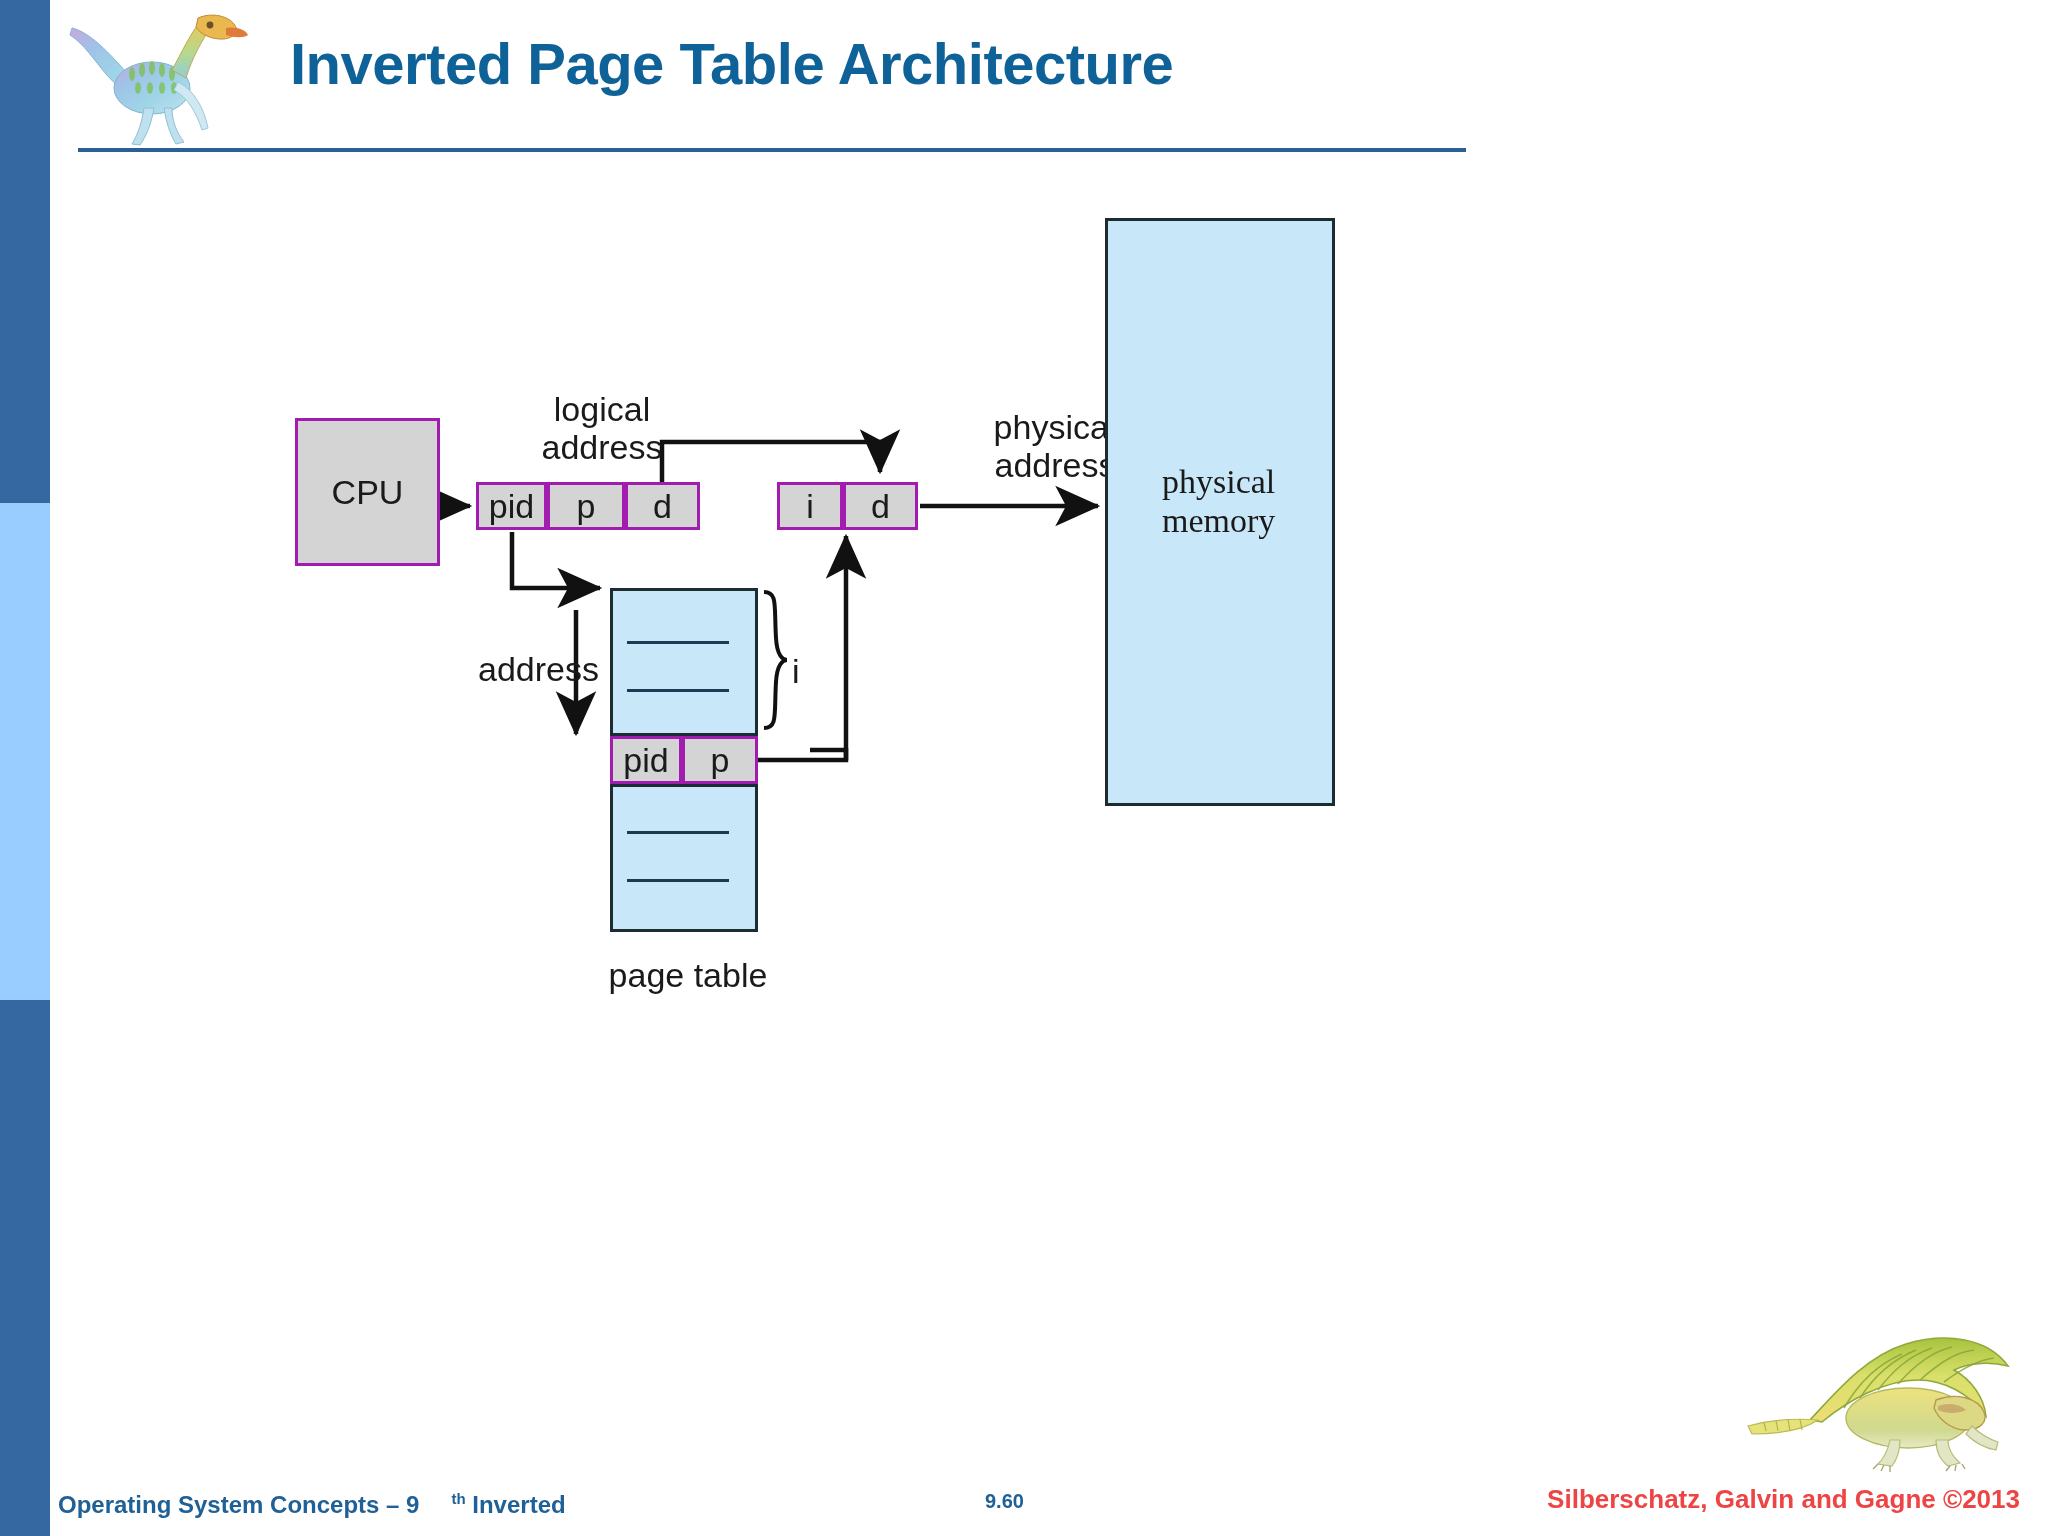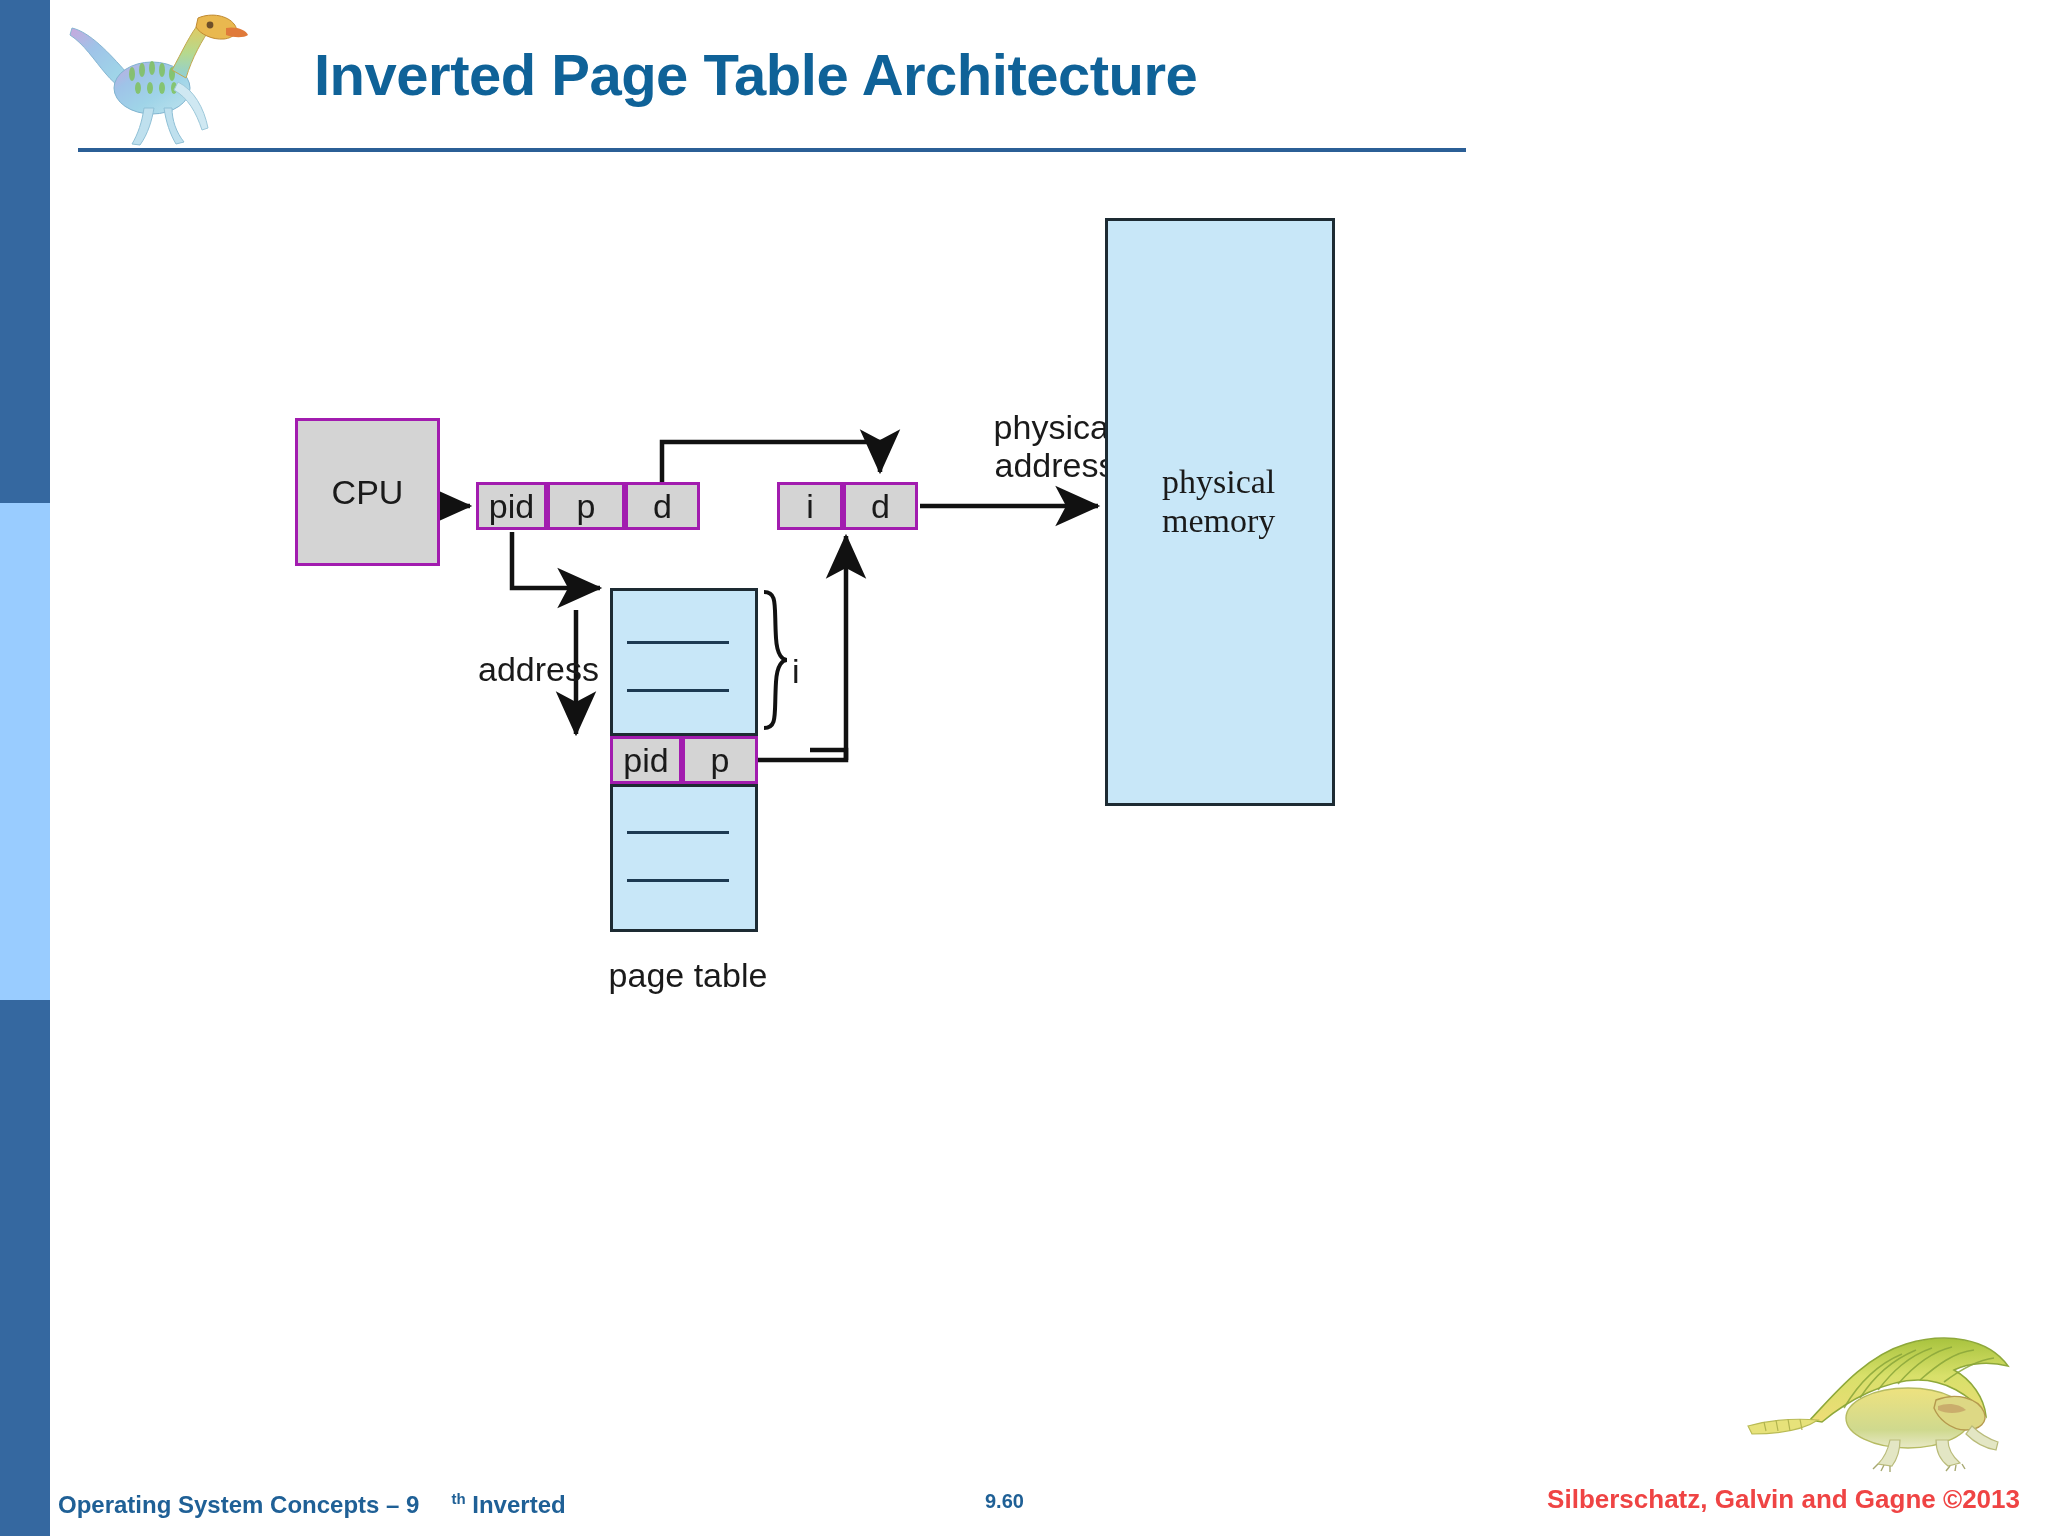--- a/index.html
+++ b/index.html
@@ -12,25 +12,24 @@
   
   #sidebar{position:absolute;left:0;top:0;width:50px;height:1536px;}
   .bar-seg{position:absolute;left:0;width:50px;}
   #bar-top{top:0;height:503px;background:#3568a0;}
   #bar-mid{top:503px;height:497px;background:#99ccff;}
   #bar-bot{top:1000px;height:536px;background:#3568a0;}
 
   
   #header-dino{position:absolute;left:60px;top:8px;width:200px;height:140px;}
   #title{
-    position:absolute;left:290px;top:45px;width:1600px;
+    position:absolute;left:290px;top:34px;width:1600px;
     font-size:58px;font-weight:bold;color:#0f6298;
     letter-spacing:-0.5px;line-height:1.05;
     font-family:"Liberation Sans",sans-serif;
-    margin-left:24px;
   }
   #title-rule{
     position:absolute;left:78px;top:148px;width:1388px;height:4px;
     background:#2b5f96;
   }
 
   
   #figure{position:absolute;left:290px;top:210px;width:1480px;height:740px;}
 
   .nbox{
@@ -181,20 +180,22 @@
       <path d="M468 550 L556 550 L556 540 L520 540"></path>
       <path d="M556 550 L556 326" marker-end="url(#ah)"></path>
 
       <path d="M474 382 C 488 382 484 396 486 428 C 487 446 493 450 497 450
                C 493 450 487 454 486 472 C 484 504 488 518 474 518" stroke-width="4" fill="none"></path>
     </g>
   </svg>
 
   <div class="nbox" id="cpu">CPU</div>
 
+  <div class="plain-label" id="lbl-logical">logical
+address</div>
 
   <div class="nbox cell-txt" id="la-pid">pid</div>
   <div class="nbox cell-txt" id="la-p">p</div>
   <div class="nbox cell-txt" id="la-d">d</div>
 
   <div class="nbox cell-txt" id="pa-i">i</div>
   <div class="nbox cell-txt" id="pa-d">d</div>
 
   <div class="plain-label" id="lbl-physical">physical
 address</div>

